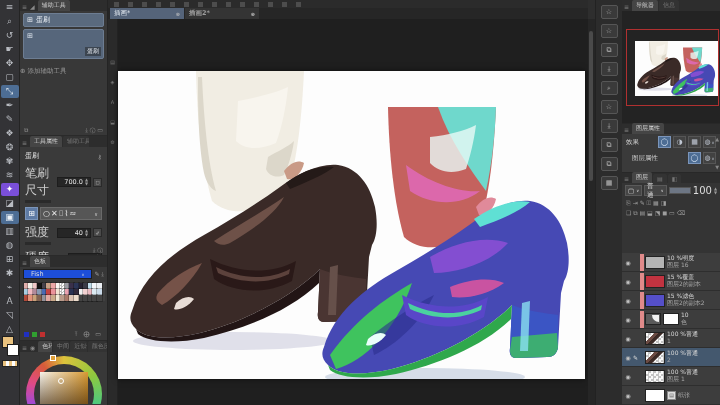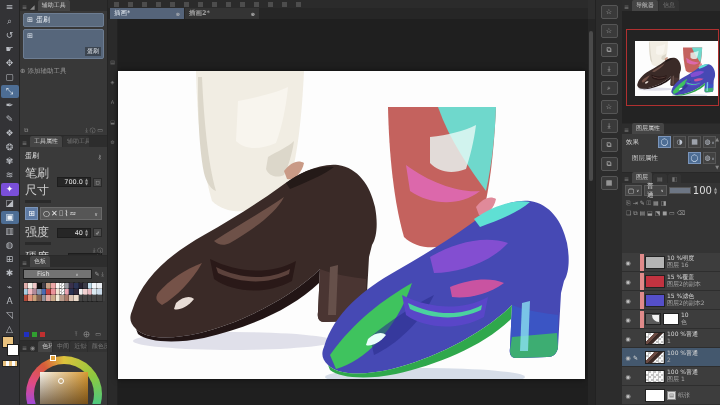--- a/index.html
+++ b/index.html
@@ -44,21 +44,21 @@
            display:flex;align-items:center;justify-content:center; margin-left:2px; }
   .underbar { height:3px; background:#2a2a2a; width:26px; margin:1px 0 0 5px; }
   #tiprow { margin:4px 5px 0 5px; display:flex; gap:2px; }
   #tipicon { width:13px; height:13px; background:#5f7ba4; border:1px solid #7b95ba; color:#fff; font-size:8px;
              display:flex;align-items:center;justify-content:center; }
   #tipstrip { flex:1; height:13px; background:#565656; border:1px solid #6a6a6a; color:#e8e8e8; font-size:8px;
               display:flex; align-items:center; justify-content:space-between; padding:0 2px; letter-spacing:1px;}
   #tipstrip .car { font-size:5px; color:#ccc; }
 
   #preset-row { display:flex; align-items:center; margin:2px 3px 0 3px; gap:2px; }
-  #preset-dd { flex:1; background:#737373; border:1px solid #1f1f1f; font-size:6.5px; color:#ddd; padding:0 13px;
+  #preset-dd { flex:1; background:#1d4ed8; border:1px solid #1f1f1f; font-size:6.5px; color:#ddd; padding:0 7px;
                display:flex; justify-content:space-between; align-items:center; height:10px; }
   #swatchgrid { margin:3px 3px 0 3px; width:82px; display:flex; flex-wrap:wrap; background:#404040; padding:0.5px; }
   .sw { width:4.6px; height:6px; outline:0.5px solid rgba(0,0,0,.25); }
   .sw.chk { background:repeating-conic-gradient(#bbb 0 25%,#fff 0 50%); background-size:3px 3px; }
   #colorset-foot { position:absolute; bottom:2px; left:0; right:0; display:flex; align-items:center; padding:0 4px; gap:3px; }
   .dotsw { width:5px; height:5px; }
   #colorset-foot .icons { margin-left:auto; font-size:6px; color:#999; letter-spacing:2px; }
 
   #wheelwrap { position:relative; height:52px; overflow:hidden; }
   #ring { position:absolute; left:6px; top:4px; width:76px; height:76px; border-radius:50%;

